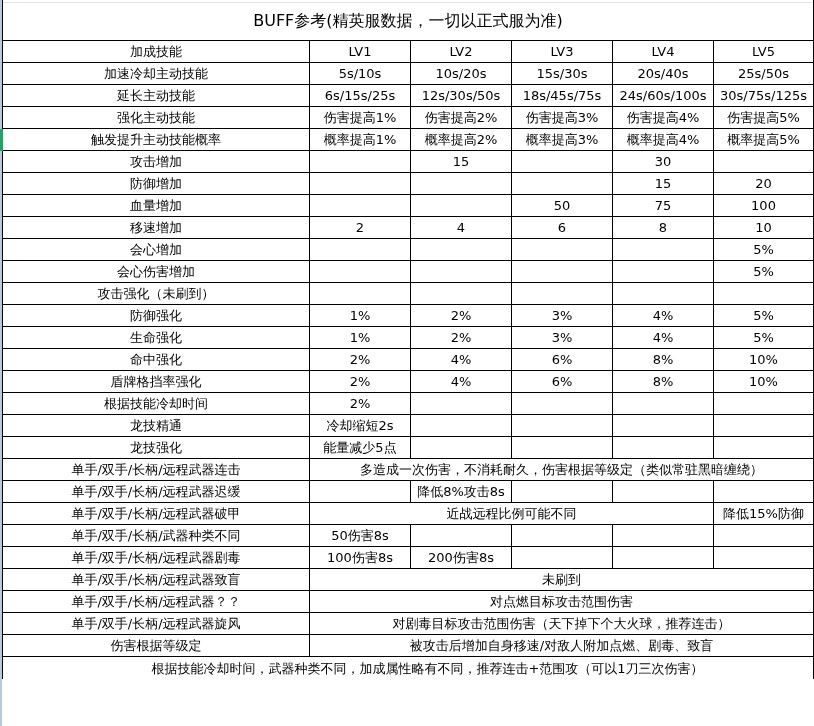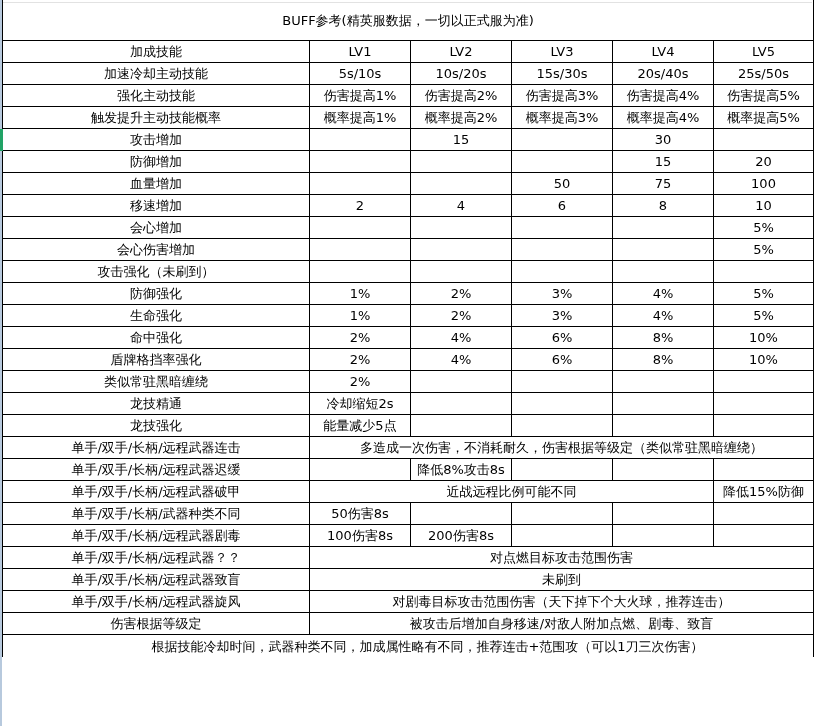--- a/index.html
+++ b/index.html
@@ -4,21 +4,21 @@
 <style>
   html, body { margin: 0; padding: 0; background: #ffffff; }
   body { width: 814px; height: 726px; overflow: hidden; position: relative;
          font-family: "DejaVu Sans", "Liberation Sans", sans-serif; color: #000; }
   .left-edge { position: absolute; left: 0; top: 0; width: 2px; height: 726px; background: #b7c9dd; }
   .row-marker { position: absolute; left: 0; top: 129px; width: 3px; height: 22px; background: #21a366; }
   .top-grid { position: absolute; left: 2px; top: 2px; width: 810px; height: 1px; background: #e2e2e2; }
   table.sheet { position: absolute; left: 2px; top: 0; border-collapse: collapse; table-layout: fixed; width: 811px; }
   table.sheet td { border: 1px solid #000; padding: 0 1px; height: 21px; line-height: 21px; font-size: 13px;
                    text-align: center; white-space: nowrap; overflow: hidden; }
-  table.sheet tr.title td { height: 40px; border-top: none; border-left: 1px solid #000; font-size: 13px; margin-left: 8px; }
+  table.sheet tr.title td { height: 40px; border-top: none; border-left: 1px solid #000; font-size: 16px; margin-left: 8px; }
   table.sheet tr.footer td { border-bottom: none; height: 22px; padding-left: 40px; }
   td.label { font-size: 14px; }
   td.val { font-size: 12.5px; }
 </style>
 </head>
 <body>
 
 <div class="left-edge"></div>
 <div class="top-grid"></div>
 
@@ -47,20 +47,28 @@
   <tbody id="body-rows">
       <tr>
         <td class="label">加速冷却主动技能</td>
         <td class="val">5s/10s</td>
         <td class="val">10s/20s</td>
         <td class="val">15s/30s</td>
         <td class="val">20s/40s</td>
         <td class="val">25s/50s</td>
       </tr>
       <tr>
+        <td class="label">延长主动技能</td>
+        <td class="val">6s/15s/25s</td>
+        <td class="val">12s/30s/50s</td>
+        <td class="val">18s/45s/75s</td>
+        <td class="val">24s/60s/100s</td>
+        <td class="val">30s/75s/125s</td>
+      </tr>
+      <tr>
         <td class="label">强化主动技能</td>
         <td class="val">伤害提高1%</td>
         <td class="val">伤害提高2%</td>
         <td class="val">伤害提高3%</td>
         <td class="val">伤害提高4%</td>
         <td class="val">伤害提高5%</td>
       </tr>
       <tr>
         <td class="label">触发提升主动技能概率</td>
         <td class="val">概率提高1%</td>
@@ -151,21 +159,21 @@
       </tr>
       <tr>
         <td class="label">盾牌格挡率强化</td>
         <td class="val">2%</td>
         <td class="val">4%</td>
         <td class="val">6%</td>
         <td class="val">8%</td>
         <td class="val">10%</td>
       </tr>
       <tr>
-        <td class="label">类似常驻黑暗缠绕</td>
+        <td class="label">根据技能冷却时间</td>
         <td class="val">2%</td>
         <td class="val"></td>
         <td class="val"></td>
         <td class="val"></td>
         <td class="val"></td>
       </tr>
       <tr>
         <td class="label">龙技精通</td>
         <td class="val">冷却缩短2s</td>
         <td class="val"></td>
@@ -208,26 +216,26 @@
       </tr>
       <tr>
         <td class="label">单手/双手/长柄/远程武器剧毒</td>
         <td class="val">100伤害8s</td>
         <td class="val">200伤害8s</td>
         <td class="val"></td>
         <td class="val"></td>
         <td class="val"></td>
       </tr>
       <tr>
+        <td class="label">单手/双手/长柄/远程武器致盲</td>
+        <td class="label" colspan="5">未刷到</td>
+      </tr>
+      <tr>
         <td class="label">单手/双手/长柄/远程武器？？</td>
         <td class="label" colspan="5">对点燃目标攻击范围伤害</td>
-      </tr>
-      <tr>
-        <td class="label">单手/双手/长柄/远程武器致盲</td>
-        <td class="label" colspan="5">未刷到</td>
       </tr>
       <tr>
         <td class="label">单手/双手/长柄/远程武器旋风</td>
         <td class="label" colspan="5">对剧毒目标攻击范围伤害（天下掉下个大火球，推荐连击）</td>
       </tr>
       <tr>
         <td class="label">伤害根据等级定</td>
         <td class="label" colspan="5">被攻击后增加自身移速/对敌人附加点燃、剧毒、致盲</td>
       </tr>
     </tbody>

